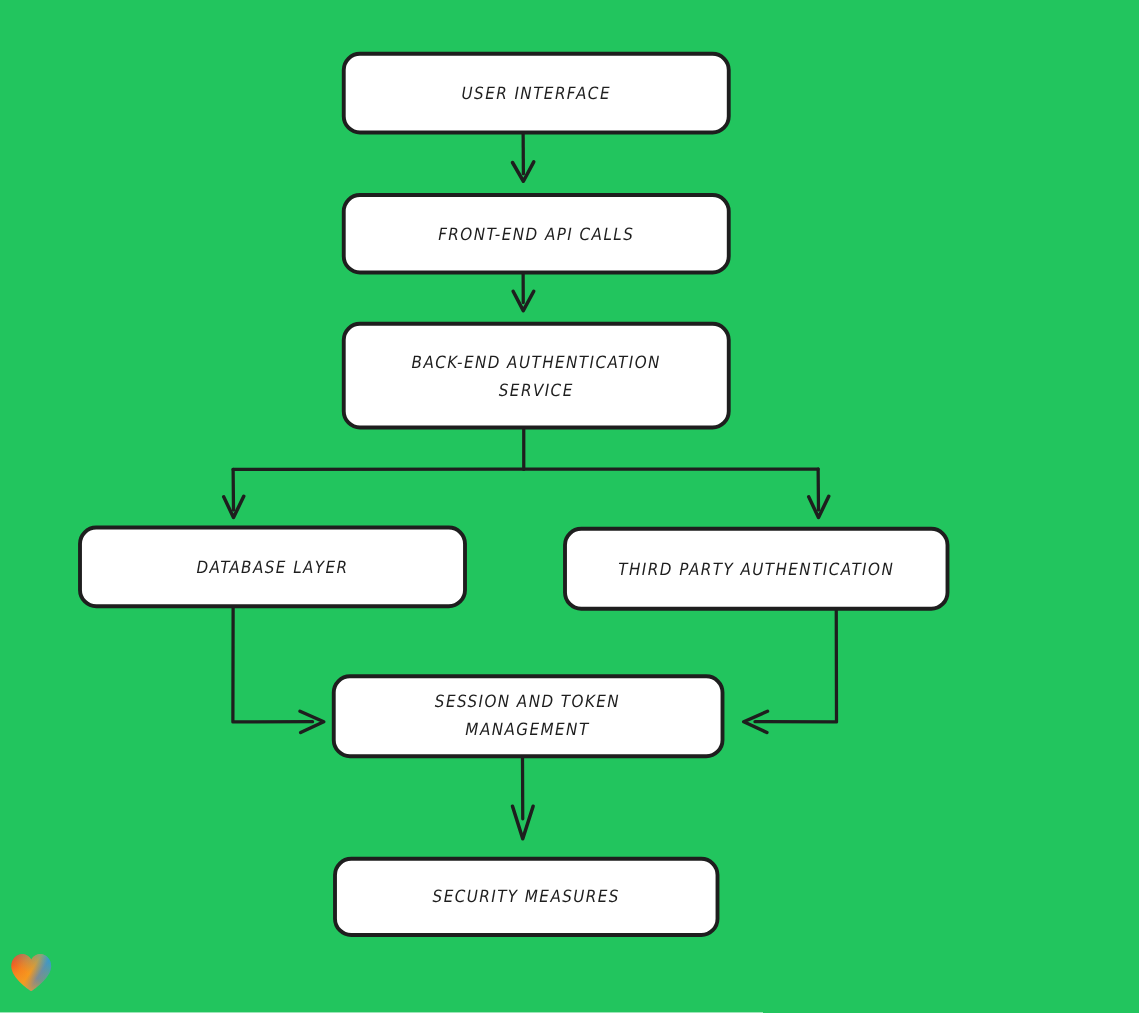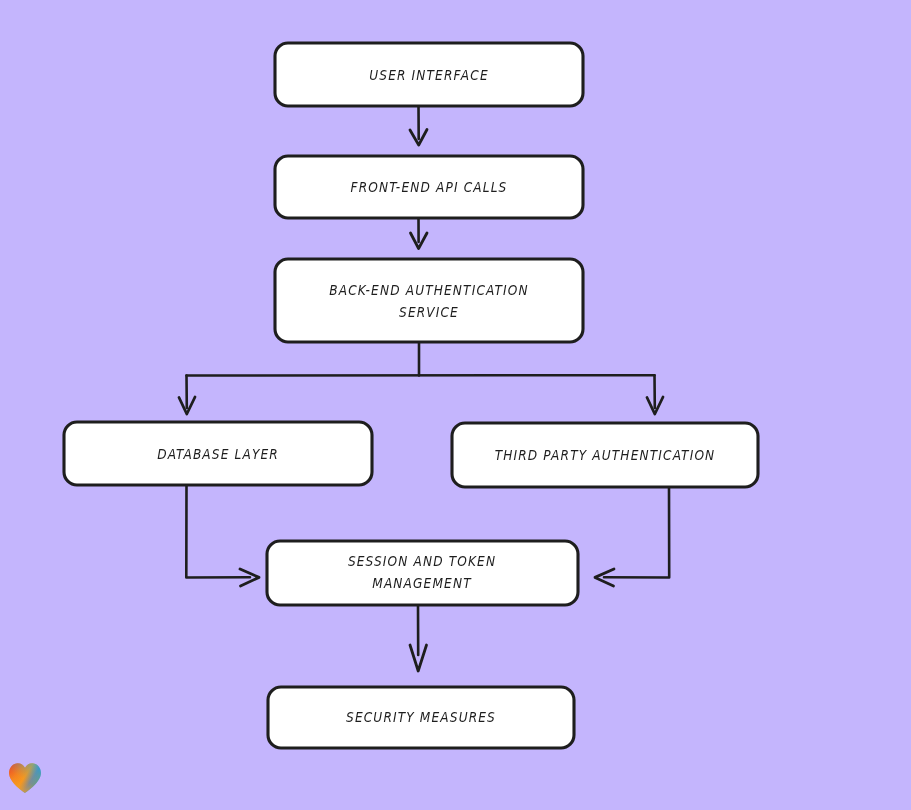--- a/index.html
+++ b/index.html
@@ -7,21 +7,21 @@
     padding: 0;
     background: #ffffff;
   }
   body {
     font-family: "DejaVu Sans", sans-serif;
   }
   #canvas {
     position: relative;
     width: 911px;
     height: 810px;
-    background: #c4b5fd;
+    background: #22c55e;
     overflow: hidden;
   }
   #diagram-svg {
     position: absolute;
     left: 0;
     top: 0;
     width: 911px;
     height: 810px;
   }
   .node-rect {

